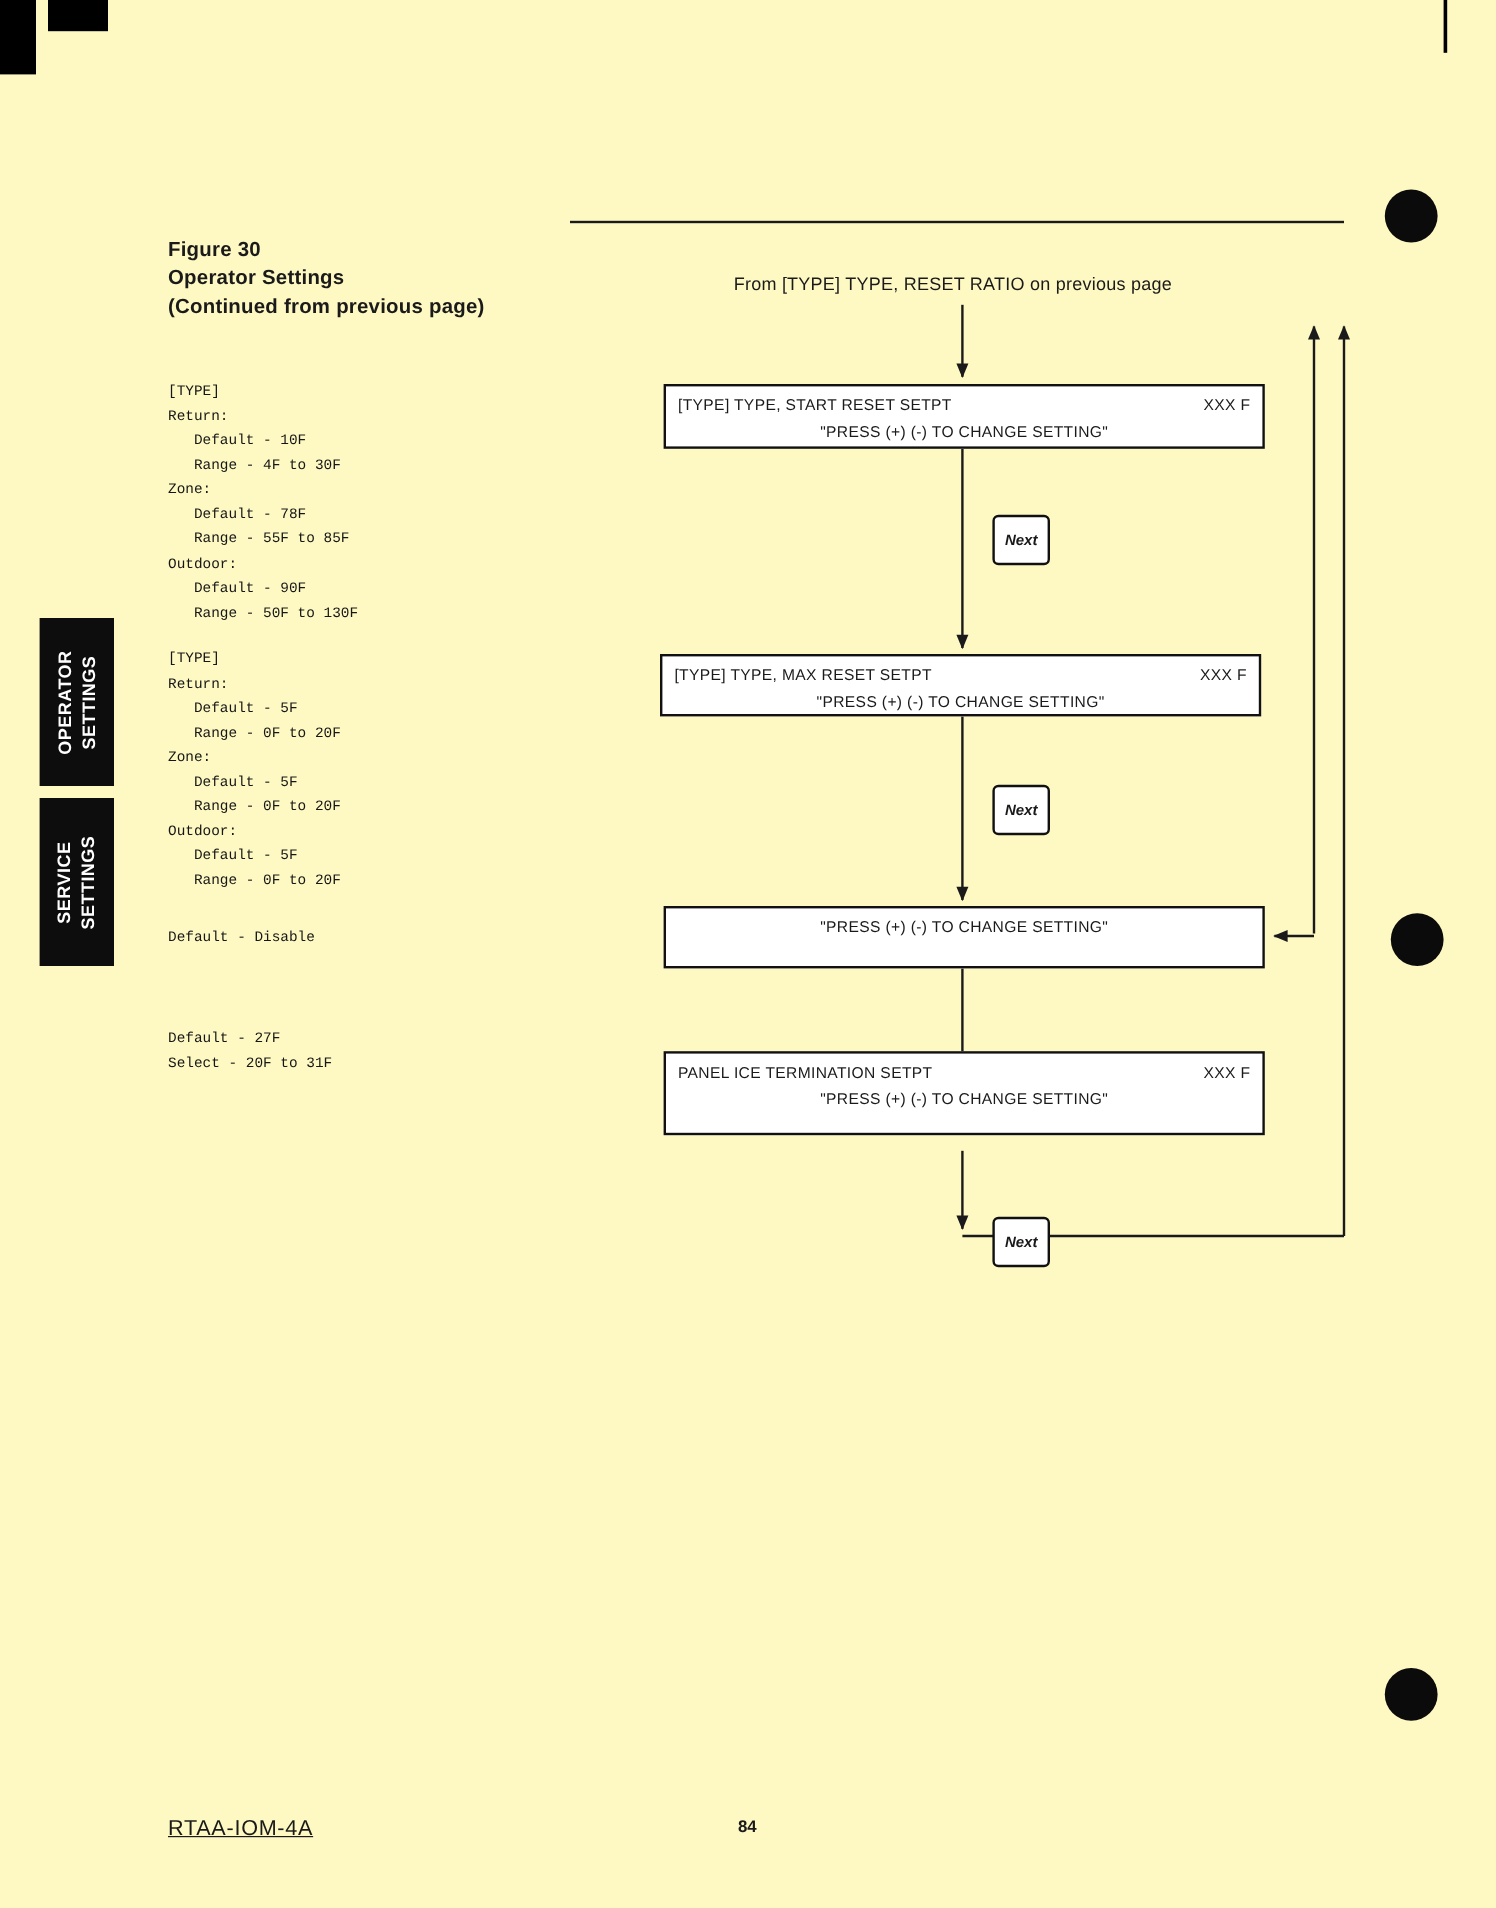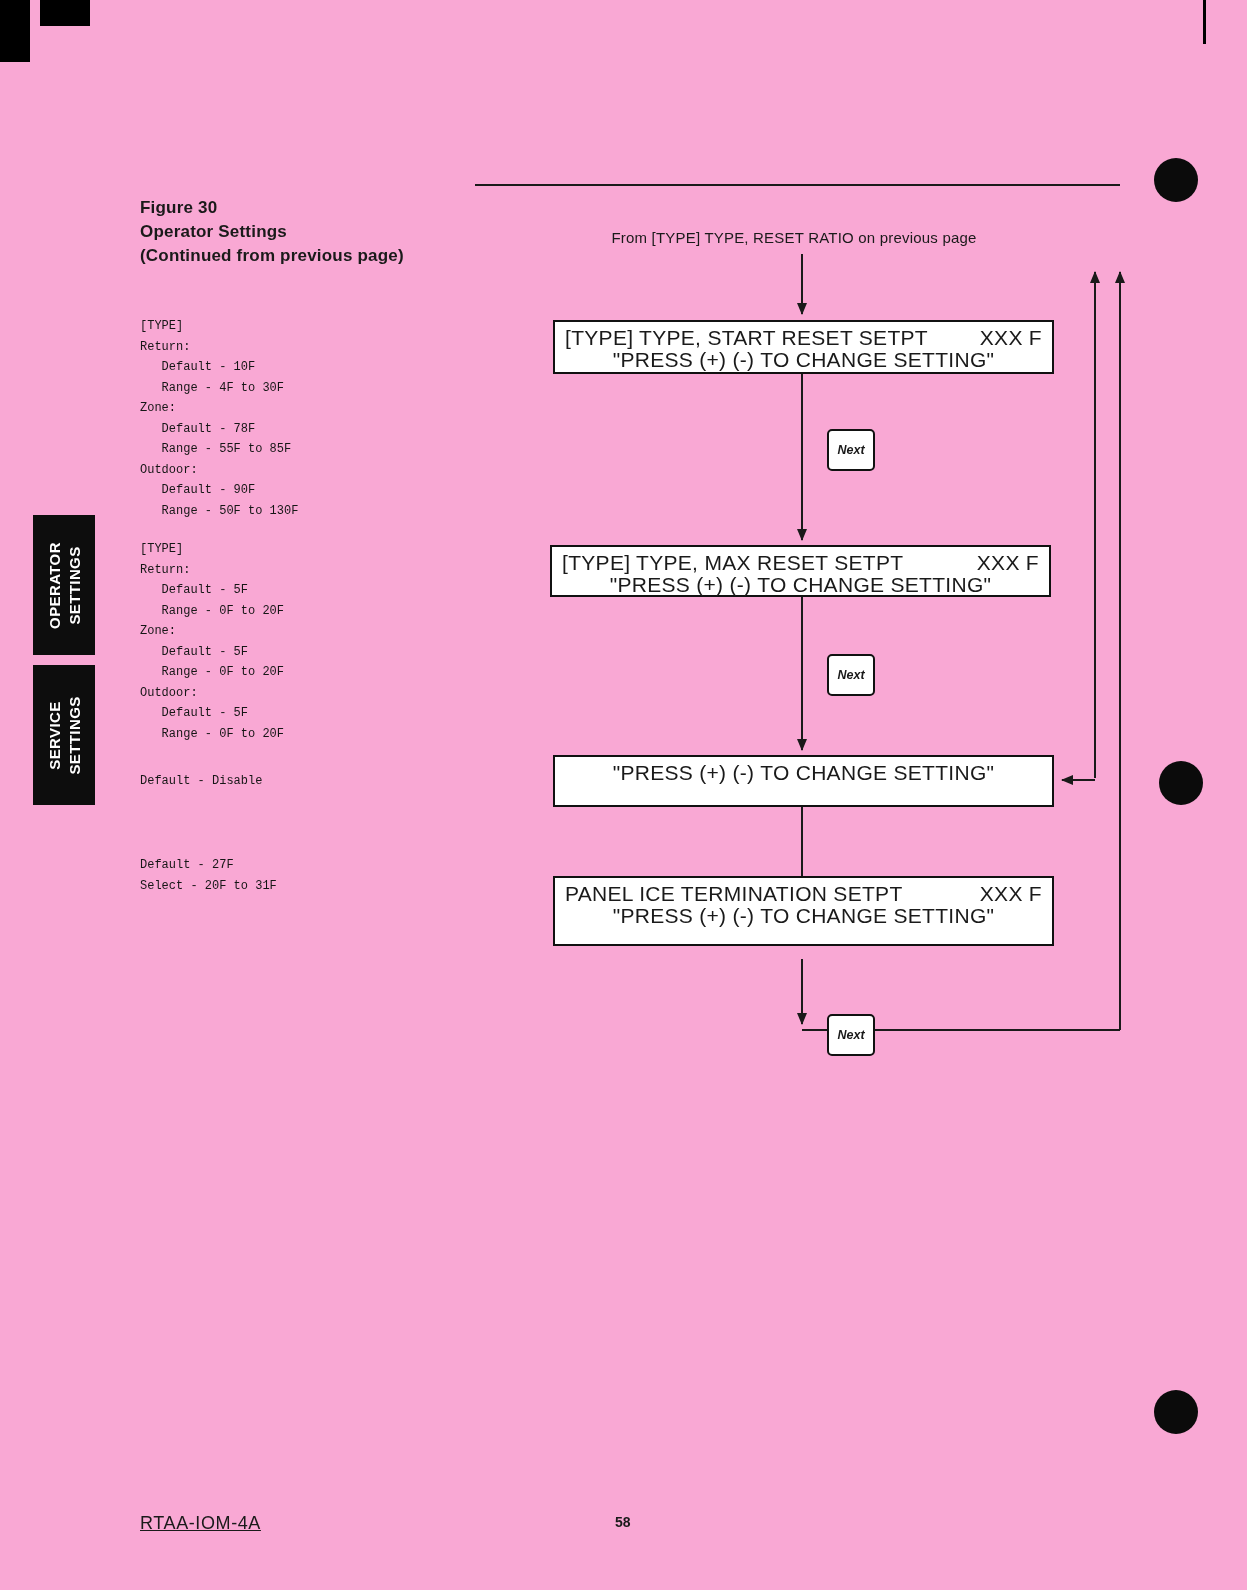--- a/index.html
+++ b/index.html
@@ -3,21 +3,21 @@
 <meta charset="utf-8">
 <style>
   * { margin: 0; padding: 0; box-sizing: border-box; }
   html, body { background: #ffffff; }
   body { font-family: "Liberation Sans", sans-serif; color: #1a1a1a; }
 
   .page {
     position: relative;
     width: 1247px;
     height: 1590px;
-    background: #f9a8d4;
+    background: #fef9c3;
     overflow: hidden;
   }
 
   
   .scan-mark { position: absolute; background: #000; }
 
   .punch-dot {
     position: absolute;
     width: 44px; height: 44px;
     border-radius: 50%;
@@ -85,21 +85,21 @@
   .note-4 { top: 855px; }
 
   .flow-layer { position: absolute; left: 0; top: 0; width: 1247px; height: 1590px; pointer-events: none; }
 
   .flow-box {
     position: absolute;
     width: 501px;
     border: 2px solid #111;
     background: #ffffff;
     padding: 5px 10px 4px 10px;
-    font-size: 21px;
+    font-size: 13px;
     letter-spacing: 0.3px;
   }
   .flow-box .row-top { display: flex; justify-content: space-between; line-height: 22px; }
   .flow-box .row-prompt { text-align: center; line-height: 22px; }
 
   .box-0 { left: 553px; top: 320px; height: 54px; }
   .box-1 { left: 550px; top: 545px; height: 52px; }
   .box-2 { left: 553px; top: 755px; height: 52px; }
   .box-3 { left: 553px; top: 876px; height: 70px; }
 
@@ -237,15 +237,15 @@
     <div class="row-top">
       <span>PANEL ICE TERMINATION SETPT</span>
       <span>XXX F</span>
     </div>
     <div class="row-prompt">"PRESS (+) (-) TO CHANGE SETTING"</div>
   </div>
 
   <div class="next-btn next-2">Next</div>
 
   <div class="footer-docid">RTAA-IOM-4A</div>
-  <div class="footer-page">58</div>
+  <div class="footer-page">84</div>
 
 </div>
 
 </body></html>

